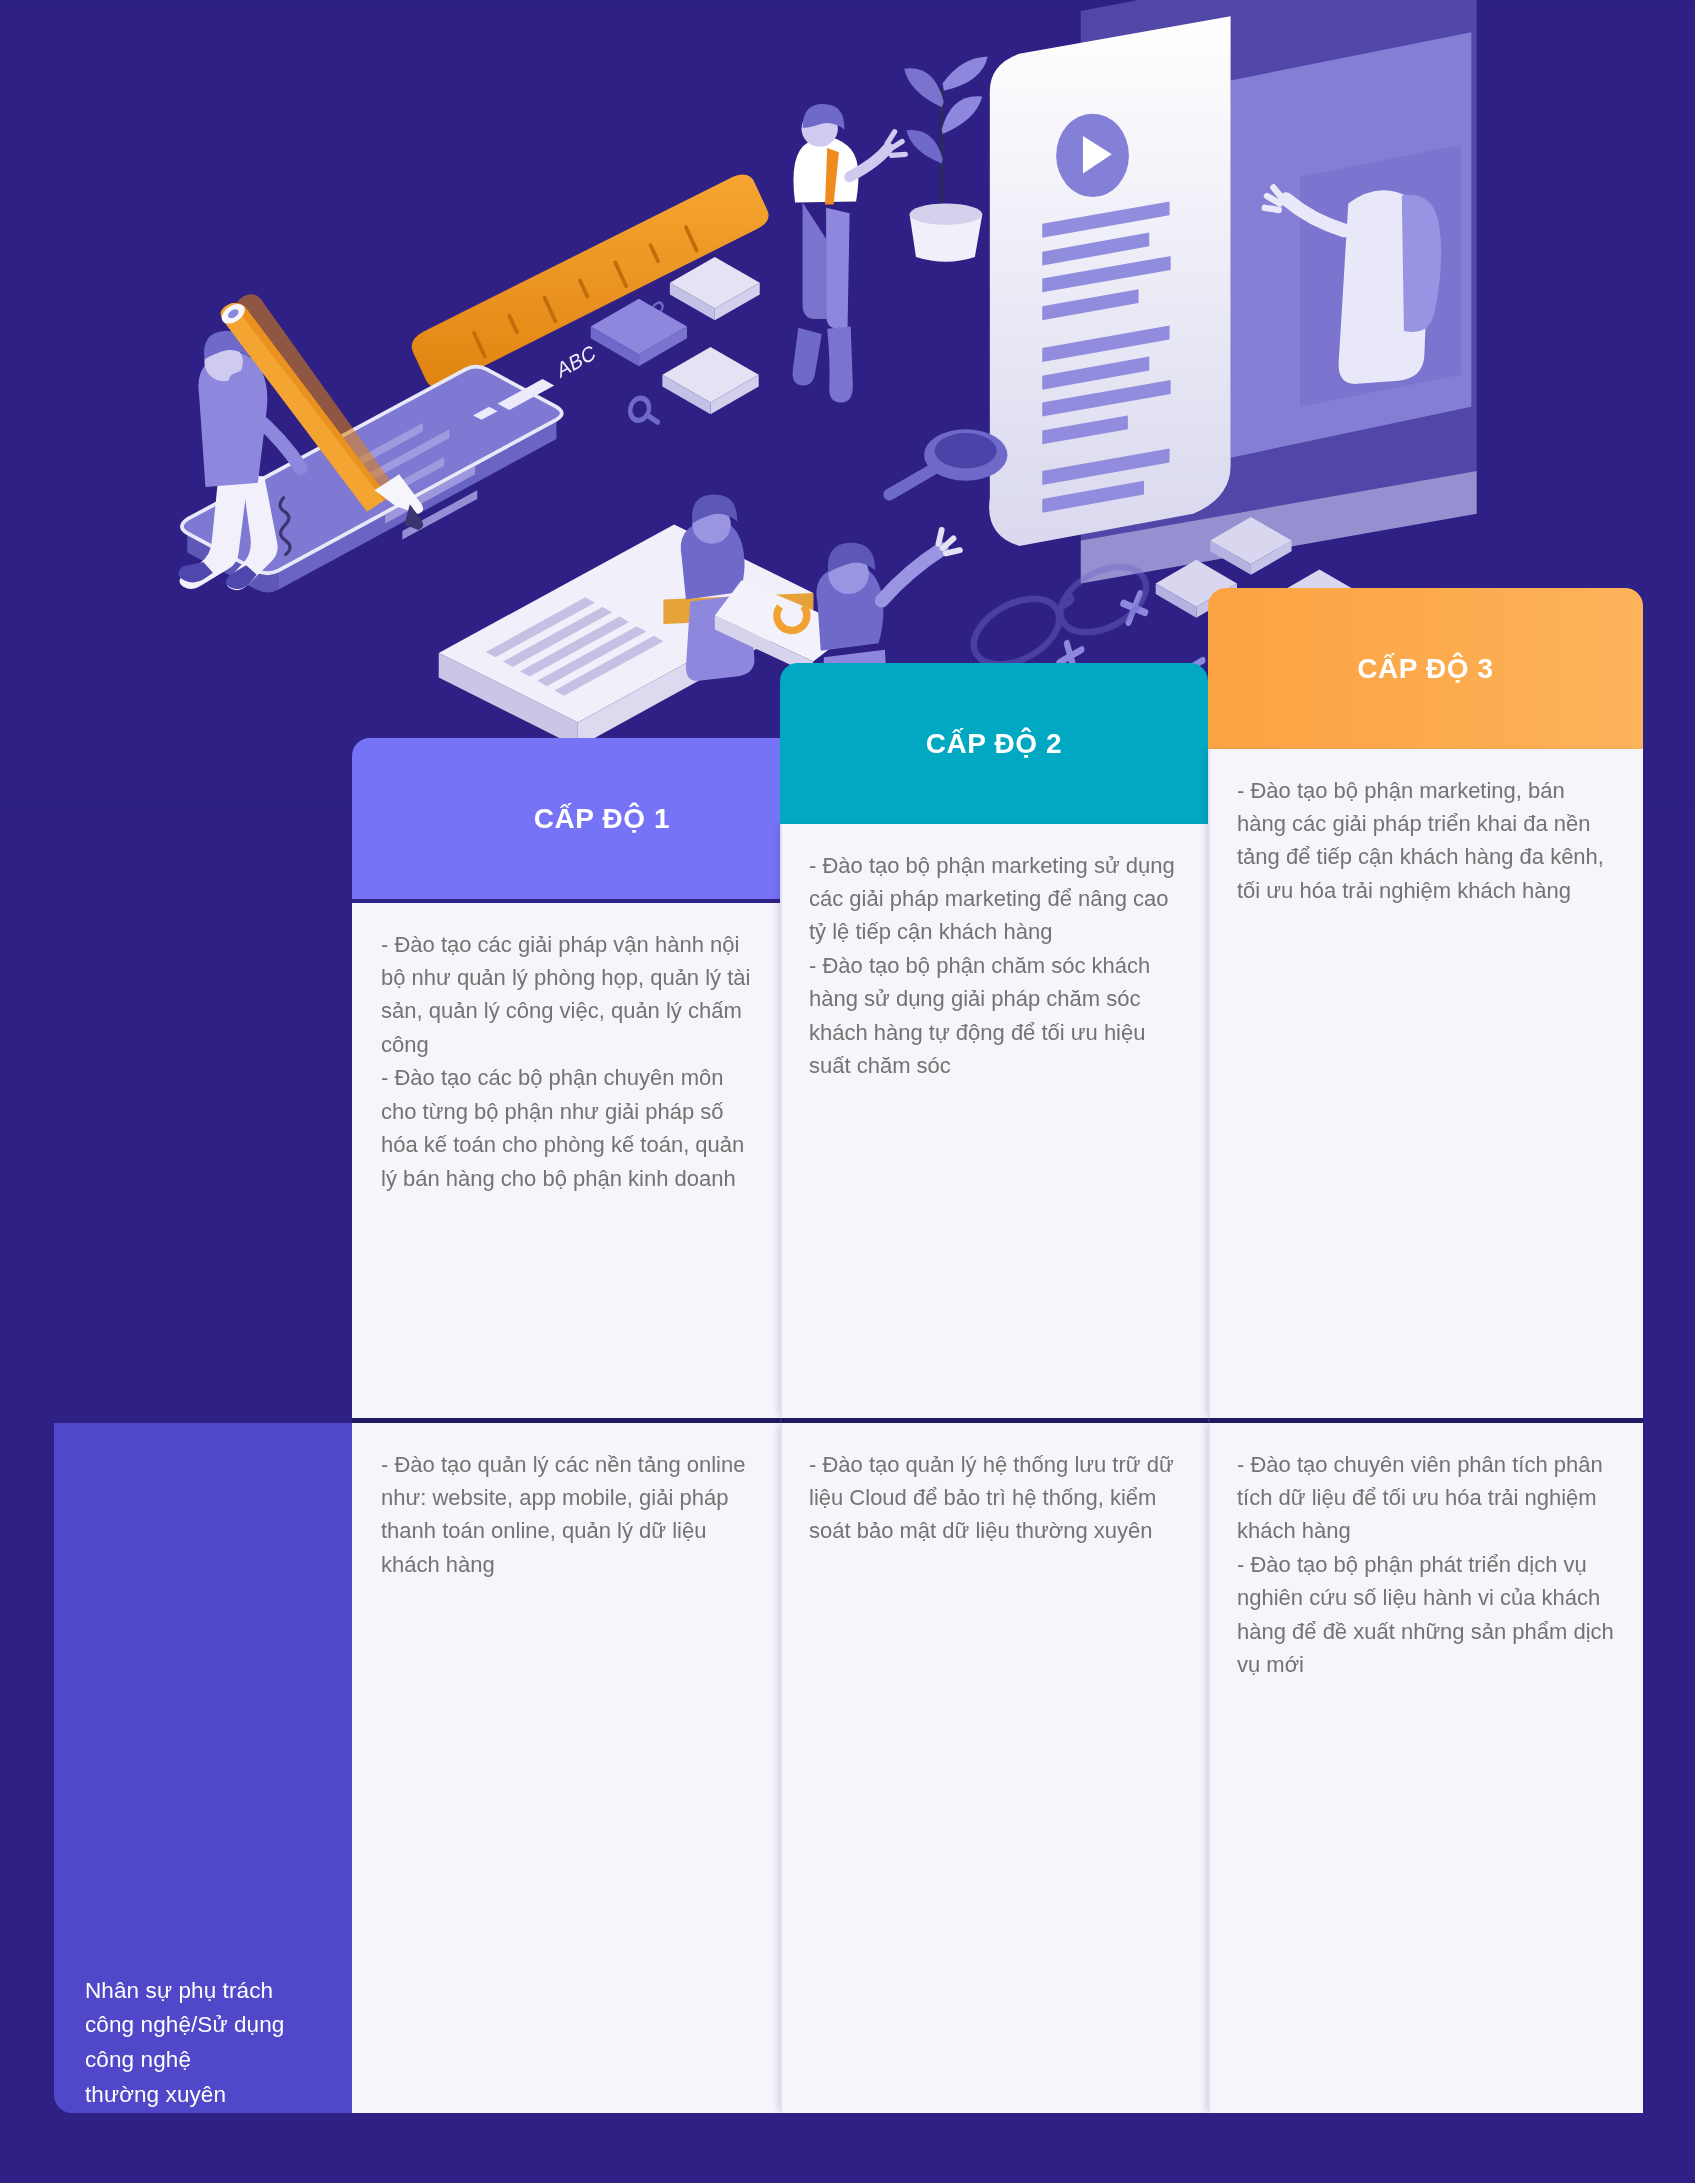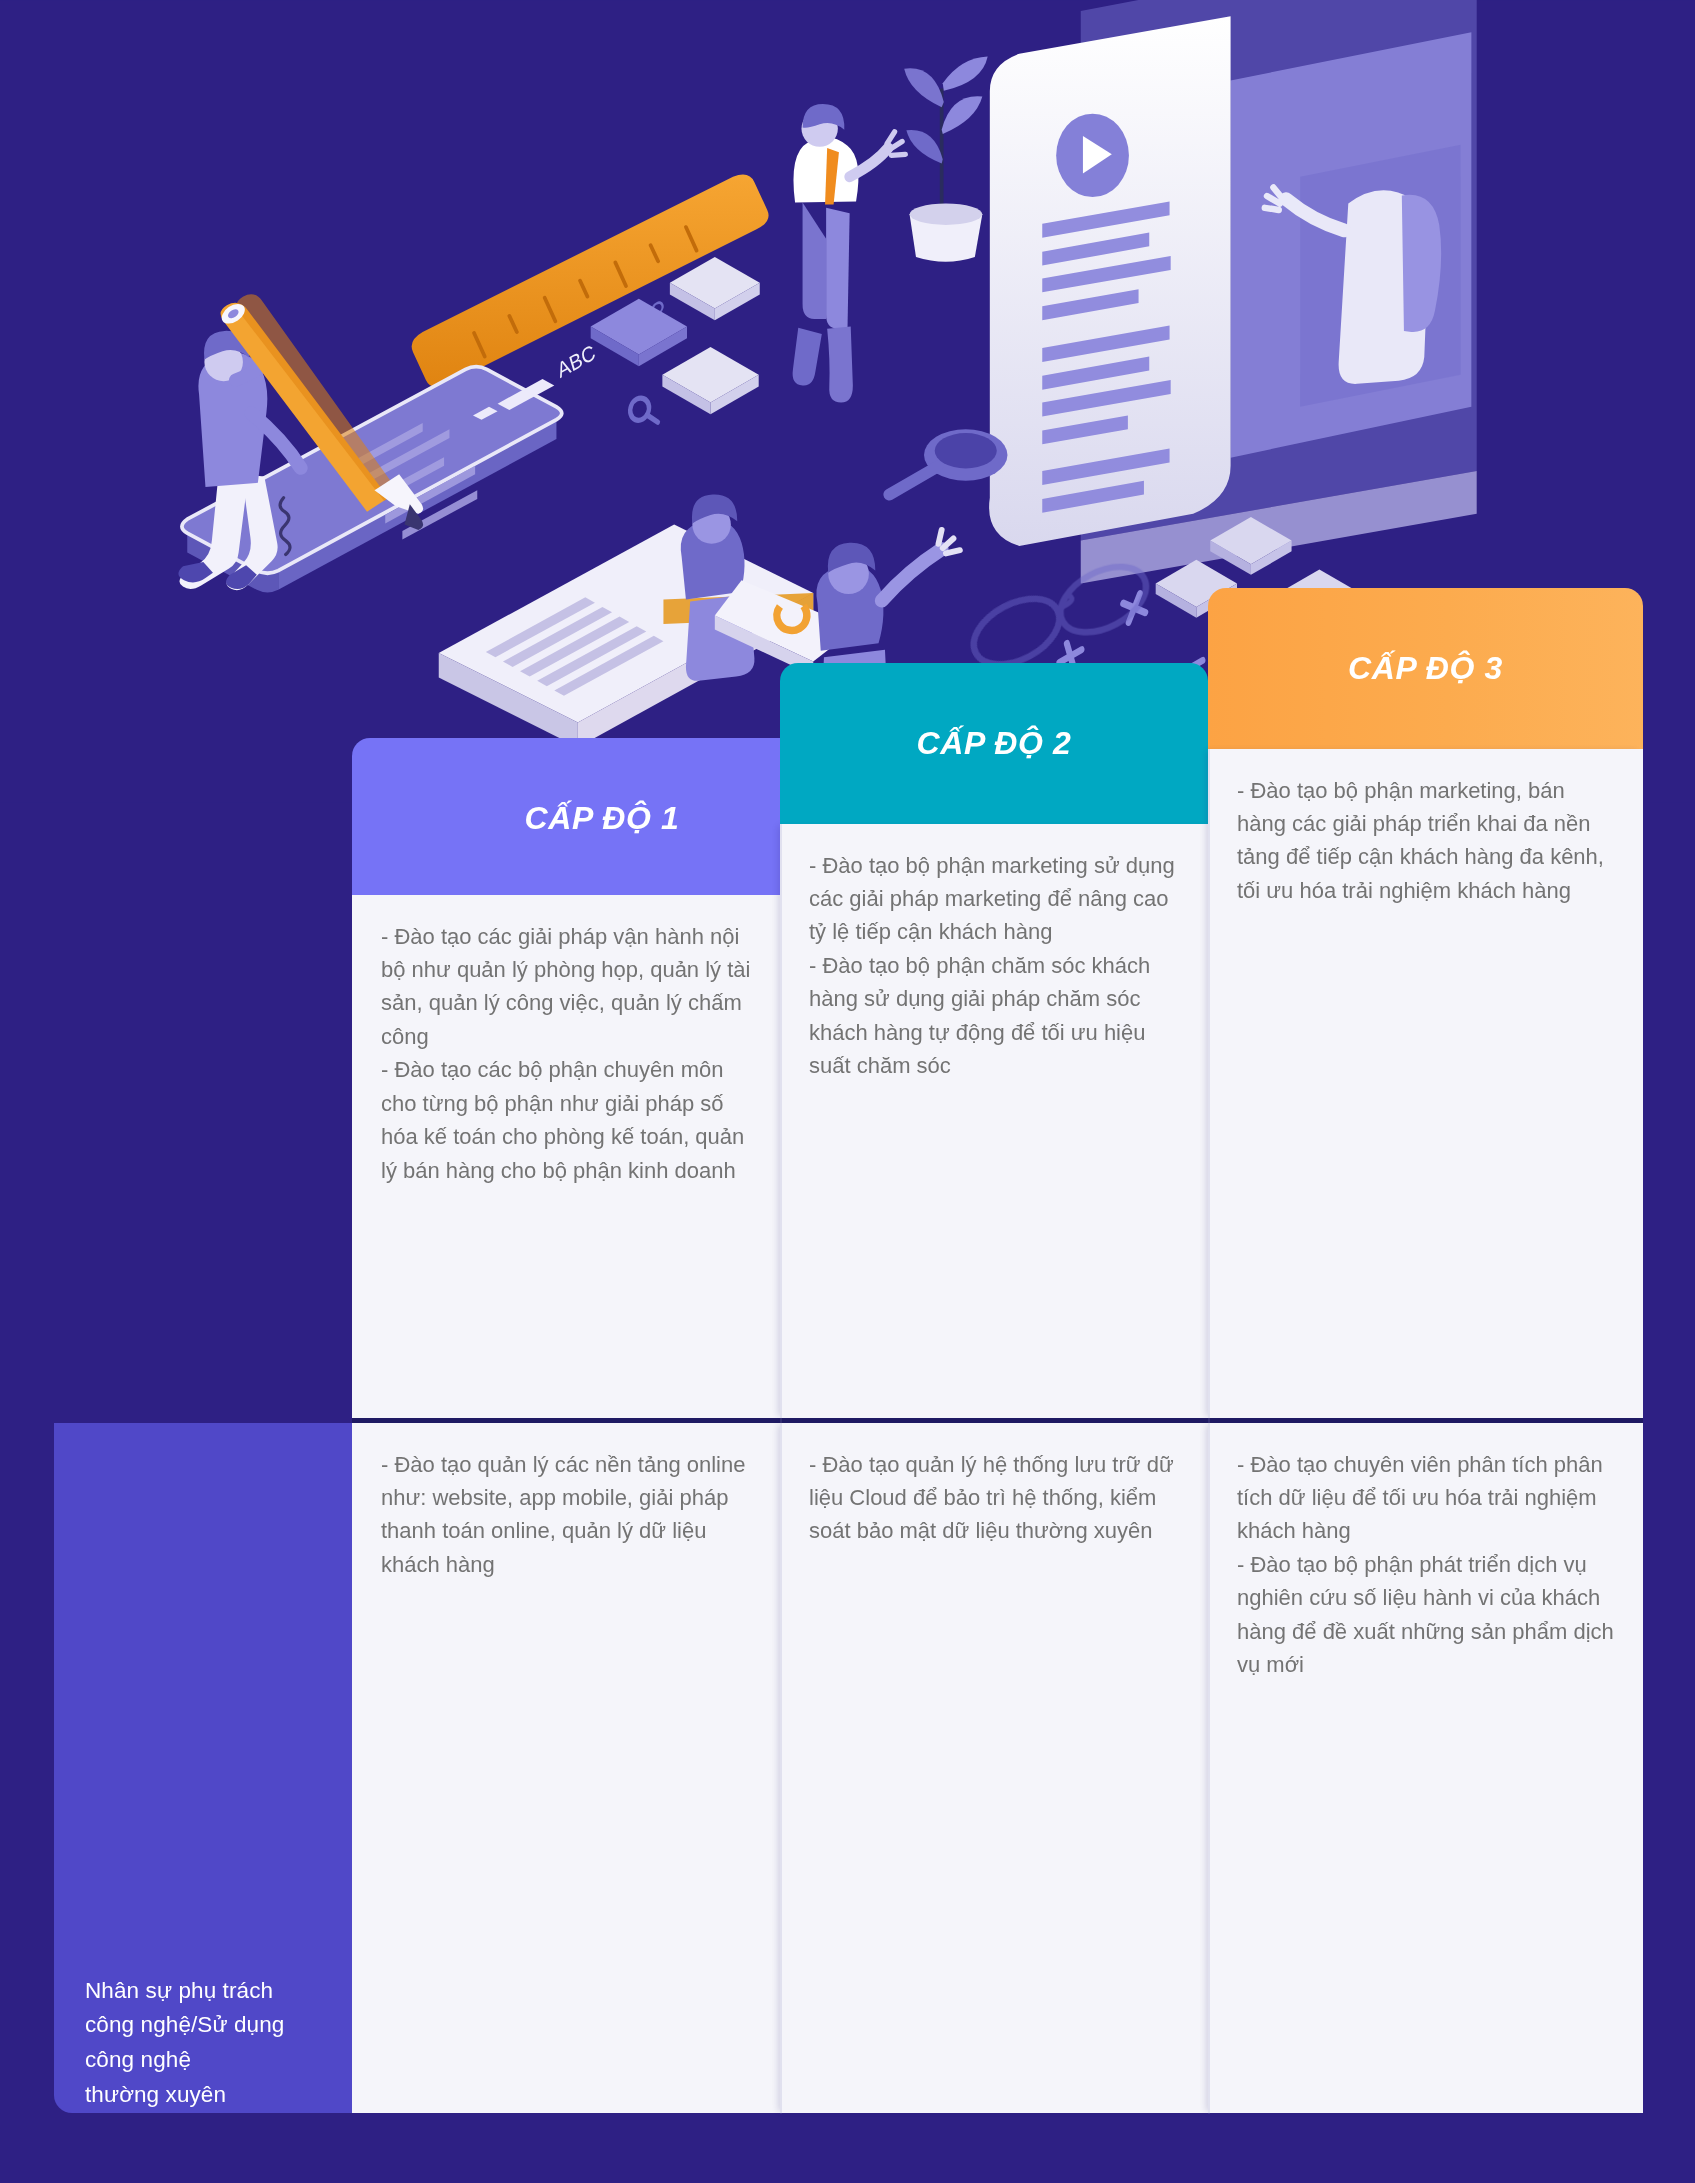--- a/index.html
+++ b/index.html
@@ -61,42 +61,41 @@
     color: #737373;
     font-size: 22px;
     line-height: 1.52;
     padding: 24.6px 28px 21.4px 29px;
     white-space: pre-line;
   }
   .col-0 { left: 298px;  width: 428px; }
   .col-1 { left: 726px; width: 428px; }
   .col-2 { left: 1154px; width: 435px; }
 
-  .r0 { top: 296px;  height: 578px; }
+  .r0 { top: 304px;  height: 578px; }
   .r1 { top: 824px; height: 690px; }
 
   .col-1.r0 { top: 225px; height: 594px; }
   .col-2.r0 { top: 150px; height: 669px; }
 
   
   .col-1.r0, .col-1.r1 { box-shadow: -3.7px 0 6.4px -2.1px rgba(40,30,110,.16); }
   .col-2.r0, .col-2.r1 { box-shadow: -3.7px 0 6.4px -2.1px rgba(40,30,110,.16); }
 
   
   .header {
     position: absolute;
     display: flex;
     align-items: center;
     justify-content: center;
     color: #ffffff;
-    font-size: 32px;
+    font-size: 28px;
     font-weight: bold;
     letter-spacing: 0.6px;
     border-radius: 18px 18px 0 0;
-    font-style: italic;
   }
   #header-0 { left: 298px;  top: 139px; width: 500px; height: 161px; background: #7673f6; }
   #header-1 { left: 726px; top: 64px; width: 428px; height: 161px; background: #00a8c2; }
   #header-2 { left: 1154px; top: -10.7px; width: 435px; height: 161px;
               background: linear-gradient(90deg,#fca344 0%, #fcab4e 55%, #fdb35b 100%); }
 
   
   #row-divider {
     position: absolute;
     left: 298px; top: 819px;

